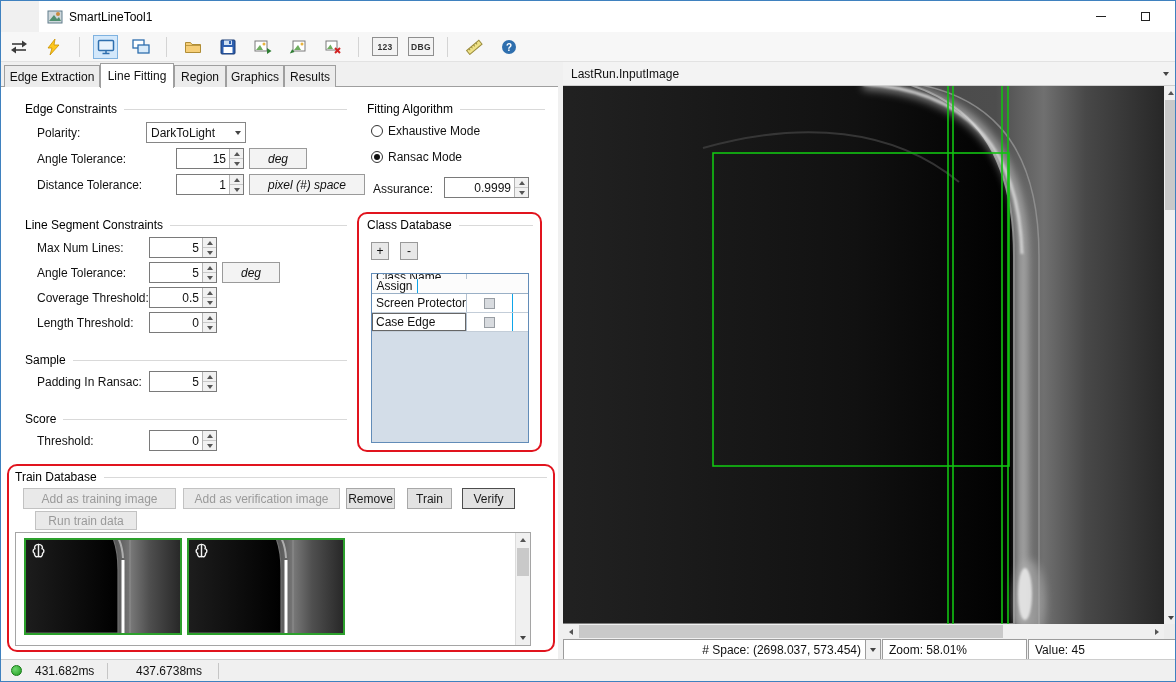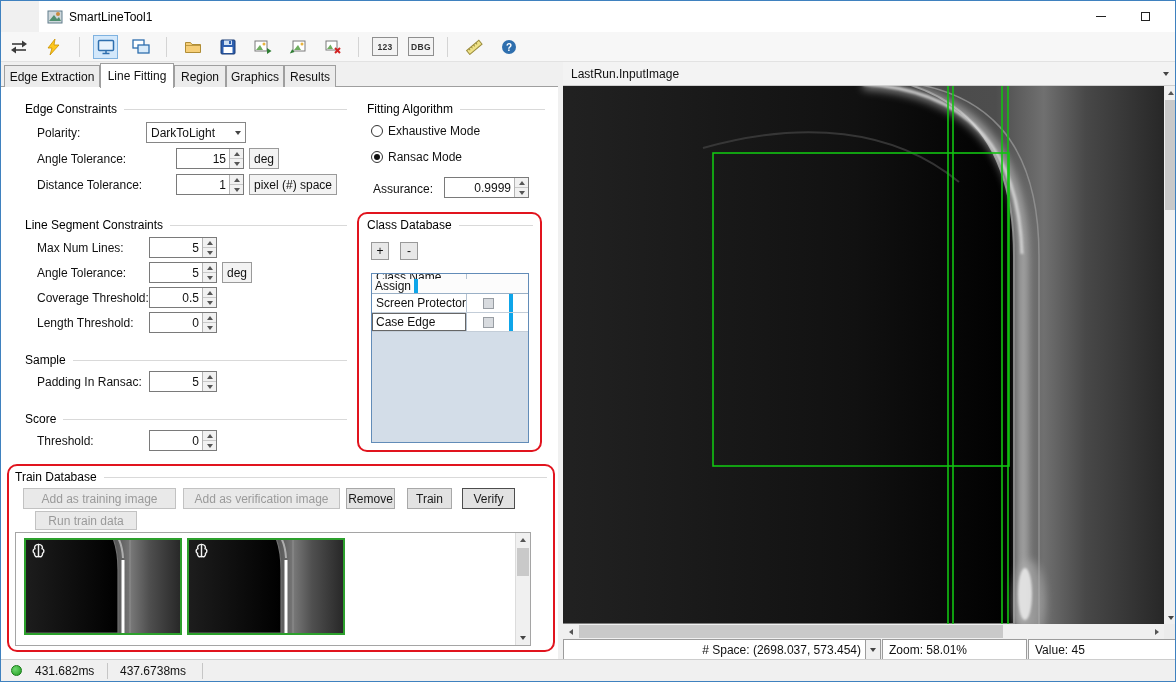--- a/index.html
+++ b/index.html
@@ -43,37 +43,37 @@
   .tri-up{width:0;height:0;border-left:3.5px solid transparent;border-right:3.5px solid transparent;border-bottom:4px solid #555;display:inline-block;}
   .tri-l{width:0;height:0;border-top:3.5px solid transparent;border-bottom:3.5px solid transparent;border-right:4px solid #555;display:inline-block;}
   .tri-r{width:0;height:0;border-top:3.5px solid transparent;border-bottom:3.5px solid transparent;border-left:4px solid #555;display:inline-block;}
   .spin{position:absolute;height:21px;background:#fff;border:1px solid #7a7a7a;display:flex;}
   .spin-val{flex:1;text-align:right;padding:3px 3px 0 2px;overflow:hidden;white-space:nowrap;}
   .spin-btns{width:14px;border-left:1px solid #b4b4b4;display:flex;flex-direction:column;}
   .spin-btns i{flex:1;background:#f1f1f1;display:flex;align-items:center;justify-content:center;}
   .spin-btns i + i{border-top:1px solid #c8c8c8;}
   .spin-btns i.u::after{content:"";border-left:3px solid transparent;border-right:3px solid transparent;border-bottom:4px solid #555;}
   .spin-btns i.d::after{content:"";border-left:3px solid transparent;border-right:3px solid transparent;border-top:4px solid #555;}
-  .unitbox{position:absolute;height:21px;background:#f3f3f3;border:1px solid #9a9a9a;display:flex;align-items:center;justify-content:center;padding:0 4px;white-space:nowrap;}
+  .unitbox{position:absolute;height:21px;background:#f3f3f3;border:1px solid #9a9a9a;display:flex;align-items:center;justify-content:center;padding:0 18px;white-space:nowrap;font-style:italic;}
   .radio{position:absolute;display:flex;align-items:center;gap:5px;white-space:nowrap;}
   .radio .rb{width:12px;height:12px;border:1px solid #333;border-radius:50%;background:#fff;position:relative;flex:none;}
   .radio.sel .rb::after{content:"";position:absolute;inset:2px;background:#111;border-radius:50%;}
   .btn{position:absolute;height:21px;background:#e2e2e2;border:1px solid #a8a8a8;color:#1a1a1a;
        display:flex;align-items:center;justify-content:center;padding:0 4px;white-space:nowrap;}
   .btn.disabled{color:#9a9a9a;background:#e9e9e9;border-color:#c2c2c2;}
   .btn.default{border-color:#4d4d4d;}
   .small-btn{position:absolute;width:18px;height:18px;background:#e8e8e8;border:1px solid #999;
              display:flex;align-items:center;justify-content:center;}
   .red-box{position:absolute;border:2px solid #e1141e;border-radius:10px;pointer-events:none;z-index:5;}
   
   .cls-table{position:absolute;left:370px;top:211px;width:158px;height:170px;border:1px solid #628cb8;background:#d3dde8;overflow:hidden;}
   .cls-head{display:flex;height:20px;background:#fcfcfc;border-bottom:1px solid #9ab0c6;flex-direction:column;}
   .cls-row{display:flex;height:19px;background:#fff;border-bottom:1px solid #c3cdd8;}
   .cls-table .c1{width:95px;border-right:1px solid #b5c3d2;display:flex;align-items:center;padding-left:4px;overflow:hidden;white-space:nowrap;}
-  .cls-table .c2{width:46px;border-right:4px solid #0ea5e9;display:flex;align-items:center;justify-content:center;}
+  .cls-table .c2{width:46px;border-right:1px solid #0ea5e9;display:flex;align-items:center;justify-content:center;}
   .cls-table .c3{flex:1;}
   .cls-table .c1.focused{box-shadow:inset 0 0 0 1px #666;}
   .cb{width:11px;height:11px;background:#d8dbdf;border:1px solid #989da3;display:inline-block;}
   
   .thumb-strip{position:absolute;left:14px;top:470px;width:516px;height:114px;background:#fff;border:1px solid #a5a5a5;}
   .thumb{position:absolute;top:5px;width:158px;height:97px;border:2px solid #2ca02c;background:#000;}
   .thumb svg.scene{width:100%;height:100%;display:block;}
   .brain{position:absolute;left:3px;top:2px;width:19px;height:19px;}
   .brain svg{width:100%;height:100%;display:block;}
   .strip-scroll{position:absolute;right:0;top:0;bottom:0;width:15px;background:#f0f0f0;border-left:1px solid #dcdcdc;}
@@ -92,21 +92,21 @@
   .vs-box{background:#fff;border:1px solid #9c9c9c;display:flex;align-items:center;height:22px;}
   .vs-box.b1{width:318px;justify-content:flex-end;}
   .vs-box.b2{width:145px;padding-left:6px;margin-left:1px;}
   .vs-box.b3{flex:1;padding-left:6px;margin-left:1px;}
   .combo-btn{width:15px;height:100%;border-left:1px solid #9c9c9c;background:#f0f0f0;display:flex;align-items:center;justify-content:center;margin-left:4px;}
   
   .statusbar{position:absolute;left:0;bottom:0;width:100%;height:22px;background:#f0f0f0;border-top:1px solid #cdcdcd;
              display:flex;align-items:center;}
   .status-dot{width:11px;height:11px;border-radius:50%;background:radial-gradient(circle at 35% 35%,#6fd86f,#1f9c1f);border:1px solid #177a17;margin-left:10px;flex:none;}
   .sb-text{margin-left:13px;min-width:60px;}
-  .sb-text.t2{margin-left:12px;min-width:70px;}
+  .sb-text.t2{margin-left:28px;min-width:70px;}
   .sb-sep{width:1px;height:16px;background:#c6c6c6;margin-left:12px;}
 </style>
 </head>
 <body>
 
 <svg width="0" height="0" style="position:absolute">
   <defs>
     <linearGradient id="tg" x1="0" y1="0" x2="1" y2="0">
       <stop offset="0" stop-color="#3a3a3a"></stop>
         <stop offset="0.58" stop-color="#555555"></stop>

